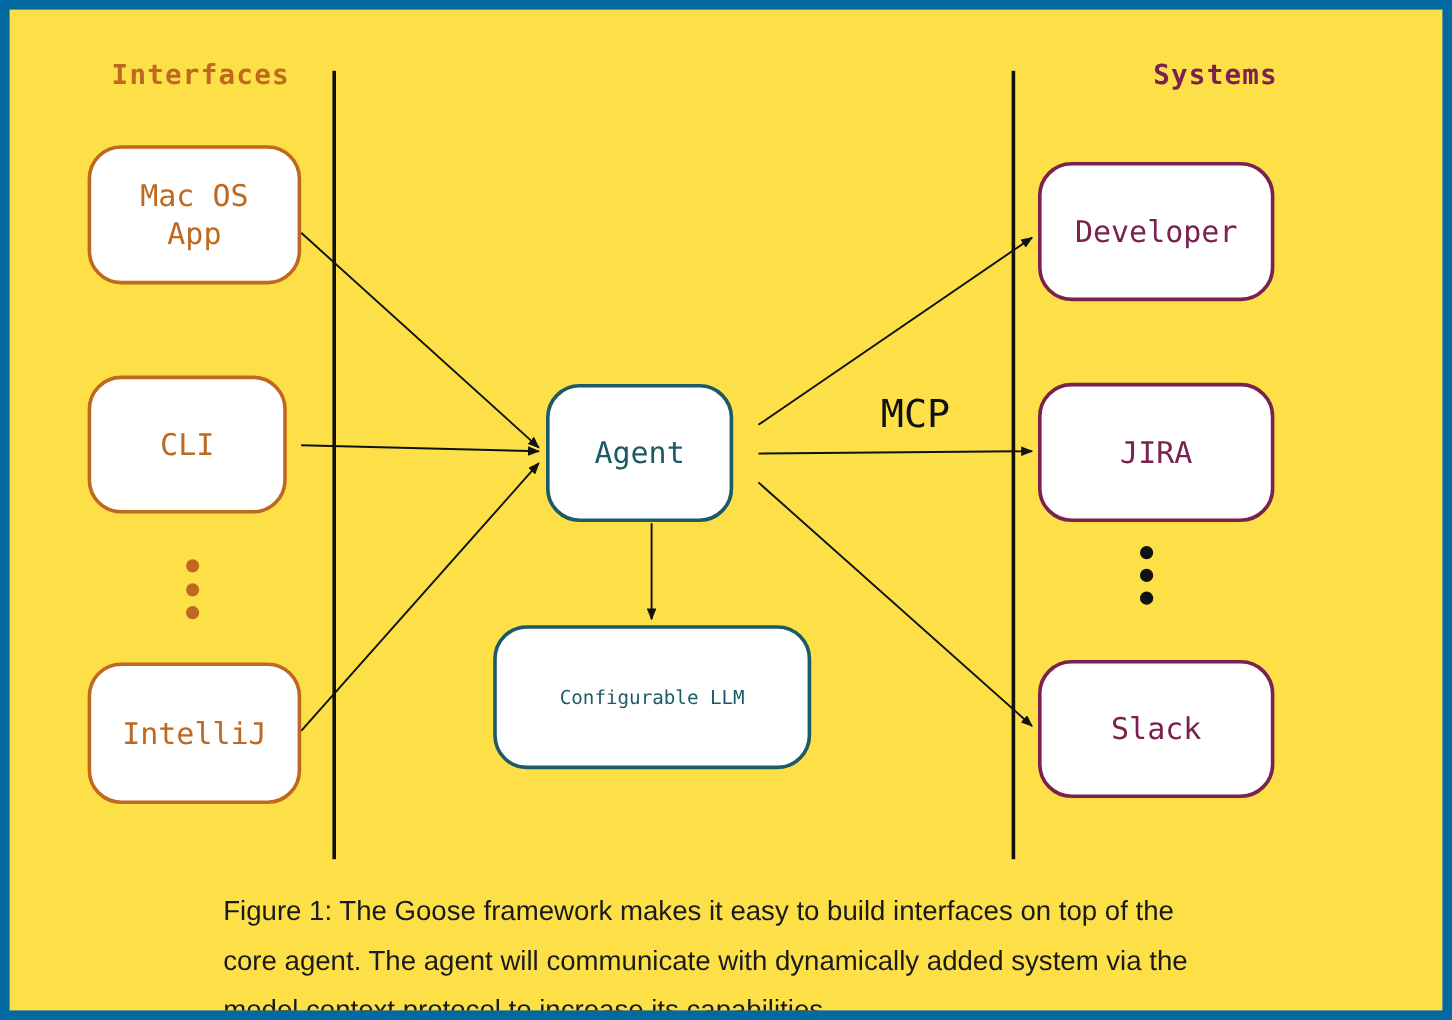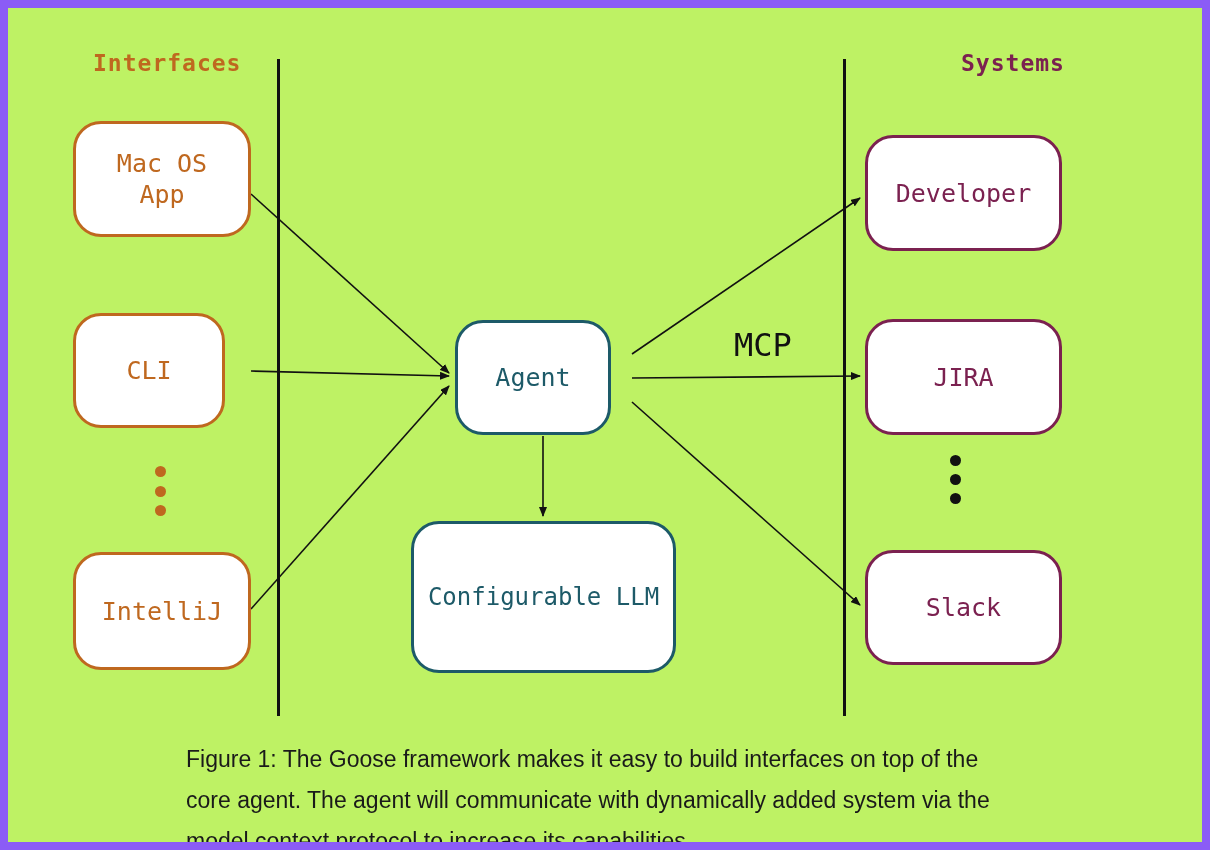--- a/index.html
+++ b/index.html
@@ -5,22 +5,22 @@
   html, body {
     margin: 0;
     padding: 0;
     background: #ffffff;
   }
   .frame {
     position: relative;
     width: 1210px;
     height: 850px;
     box-sizing: border-box;
-    border: 8px solid #8b5cf6;
-    background: #bef264;
+    border: 8px solid #0369a1;
+    background: #fde047;
     overflow: hidden;
     font-family: "DejaVu Sans Mono", "Liberation Mono", monospace;
   }
   .heading {
     position: absolute;
     font-size: 23px;
     font-weight: bold;
     letter-spacing: 1px;
     white-space: nowrap;
   }
@@ -49,24 +49,24 @@
     text-align: center;
     font-size: 25px;
     line-height: 31px;
     white-space: pre-line;
   }
   .box.orange { border-color: #bf681f; color: #bf681f; }
   .box.teal   { border-color: #1d5a68; color: #1d5a68; }
   .box.maroon { border-color: #7b2150; color: #7b2150; }
 
   .box.mac      { left: 65px;  top: 113px; width: 178px; height: 116px; }
-  .box.cli      { left: 65px;  top: 305px; width: 152px; height: 115px; }
+  .box.cli      { left: 65px;  top: 305px; width: 166px; height: 115px; }
   .box.intellij { left: 65px;  top: 544px; width: 178px; height: 118px; }
   .box.agent    { left: 447px; top: 312px; width: 156px; height: 115px; }
-  .box.llm      { left: 403px; top: 513px; width: 265px; height: 152px; font-size: 24px; text-align: center; }
+  .box.llm      { left: 403px; top: 513px; width: 265px; height: 120px; font-size: 16px; text-align: center; }
   .box.developer{ left: 857px; top: 127px; width: 197px; height: 116px; }
   .box.jira     { left: 857px; top: 311px; width: 197px; height: 116px; }
   .box.slack    { left: 857px; top: 542px; width: 197px; height: 115px; }
 
   .dot {
     position: absolute;
     width: 11px;
     height: 11px;
     border-radius: 50%;
   }

